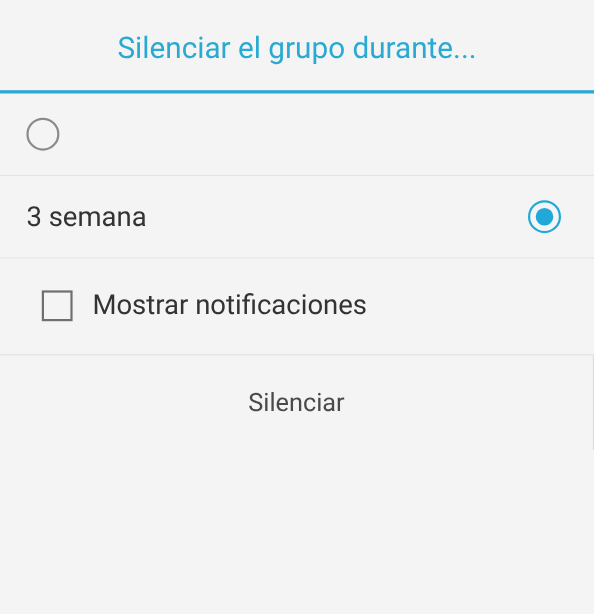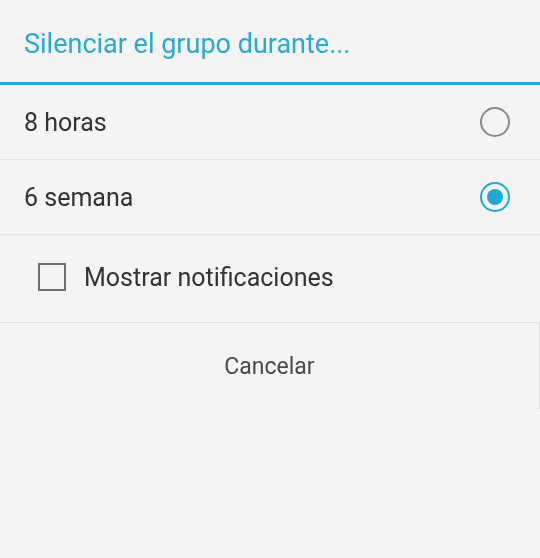--- a/index.html
+++ b/index.html
@@ -15,20 +15,21 @@
       height: 100%;
       display: flex;
       flex-direction: column;
     }
     .title {
       padding: 28px 24px 22px 24px;
       font-size: 27px;
       font-weight: 400;
       color: #2aa9d2;
       border-bottom: 3px solid #2aa9d2;
+      text-align: center;
     }
     .options {
       flex: 0 0 auto;
     }
     .option-row {
       display: flex;
       align-items: center;
       justify-content: space-between;
       padding: 22px 30px 22px 24px;
       border-bottom: 1px solid #e4e4e4;
@@ -55,20 +56,21 @@
       top: 50%;
       left: 50%;
       transform: translate(-50%, -50%);
       width: 16px;
       height: 16px;
       background: #1fa8d8;
       border-radius: 50%;
     }
     .checkbox-row {
       display: flex;
+      align-items: center;
       padding: 28px 24px 30px 38px;
       border-bottom: 1px solid #e0e0e0;
       cursor: pointer;
     }
     .checkbox {
       width: 28px;
       height: 28px;
       border: 2px solid #6f6f6f;
       margin-right: 18px;
       flex-shrink: 0;
@@ -95,30 +97,29 @@
     }
   </style>
 </head>
 <body>
 
 <div class="dialog">
   <div class="title">Silenciar el grupo durante...</div>
 
   <div class="options">
     <div class="option-row">
-      <span class="option-label">8 horas</span>
       <span class="radio"></span>
     </div>
     <div class="option-row">
-      <span class="option-label">6 semana</span>
+      <span class="option-label">3 semana</span>
       <span class="radio selected"></span>
     </div>
   </div>
 
   <div class="checkbox-row">
     <span class="checkbox"></span>
     <span class="checkbox-label">Mostrar notificaciones</span>
   </div>
 
   <div class="actions">
-    <button class="action-button">Cancelar</button>
+    <button class="action-button">Silenciar</button>
   </div>
 </div>
 
 </body></html>

